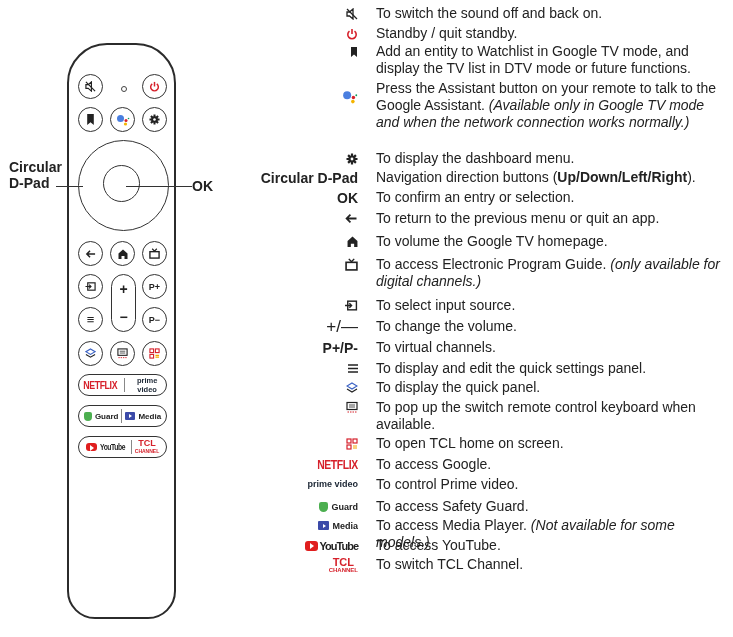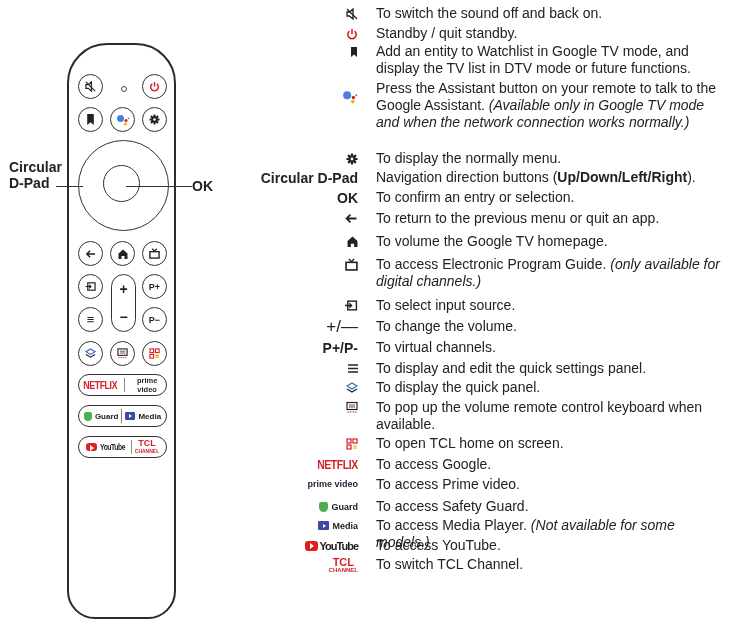--- a/index.html
+++ b/index.html
@@ -218,21 +218,21 @@
   <div class="row" style="top:150px;">
     <div class="key">
         <svg width="12" height="12" viewBox="0 0 12 12">
           <circle cx="6" cy="6" r="3.6" fill="#222"></circle>
           <g stroke="#222" stroke-width="2.2">
             <path d="M6 0.5v11M0.5 6h11M2.1 2.1l7.8 7.8M9.9 2.1l-7.8 7.8"></path>
           </g>
           <circle cx="6" cy="6" r="1.4" fill="#fff"></circle>
         </svg>
       </div>
-    <div class="desc">To display the normally menu.</div>
+    <div class="desc">To display the dashboard menu.</div>
   </div>
 
   <div class="row" style="top:169px;">
     <div class="key">Circular D-Pad</div>
     <div class="desc"><span>Navigation direction buttons (</span><b>Up/Down/Left/Right</b><span>).</span></div>
   </div>
 
   <div class="row" style="top:189px;">
     <div class="key">OK</div>
     <div class="desc">To confirm an entry or selection.</div>
@@ -306,21 +306,21 @@
   </div>
 
   <div class="row" style="top:399px;">
     <div class="key">
         <svg width="12" height="13" viewBox="0 0 12 12">
           <rect x="1" y="1" width="10" height="7" fill="none" stroke="#222" stroke-width="1.2"></rect>
           <path d="M3 3.5h6M3 5.5h6" stroke="#222" stroke-width="0.8"></path>
           <path d="M1.5 10.5h1.5M4 10.5h1.5M6.5 10.5h1.5M9 10.5h1.5" stroke="#d6212b" stroke-width="1"></path>
         </svg>
       </div>
-    <div class="desc">To pop up the volume remote control keyboard when available.</div>
+    <div class="desc">To pop up the switch remote control keyboard when available.</div>
   </div>
 
   <div class="row" style="top:435px;">
     <div class="key">
         <svg width="12" height="12" viewBox="0 0 12 12">
           <rect x="1" y="1" width="4" height="4" fill="none" stroke="#d6212b" stroke-width="1.2"></rect>
           <rect x="7" y="1" width="4" height="4" fill="none" stroke="#d6212b" stroke-width="1.2"></rect>
           <rect x="1" y="7" width="4" height="4" fill="none" stroke="#d6212b" stroke-width="1.2"></rect>
           <path d="M7 8h4M7 10h4" stroke="#f4a300" stroke-width="1.2"></path>
         </svg>
@@ -332,21 +332,21 @@
     <div class="key">
         <span class="netflix" style="font-size:13px;transform-origin:right;">NETFLIX</span>
       </div>
     <div class="desc">To access Google.</div>
   </div>
 
   <div class="row" style="top:476px;">
     <div class="key">
         <span class="prime">prime video</span>
       </div>
-    <div class="desc">To access Prime video.</div>
+    <div class="desc">To control Prime video.</div>
   </div>
 
   <div class="row" style="top:498px;">
     <div class="key" style="gap:3px;">
         <span class="shield" style="width:9px;height:10px;"></span>
         <span style="font-size:9px;">Guard</span>
       </div>
     <div class="desc">To access Safety Guard.</div>
   </div>
 

